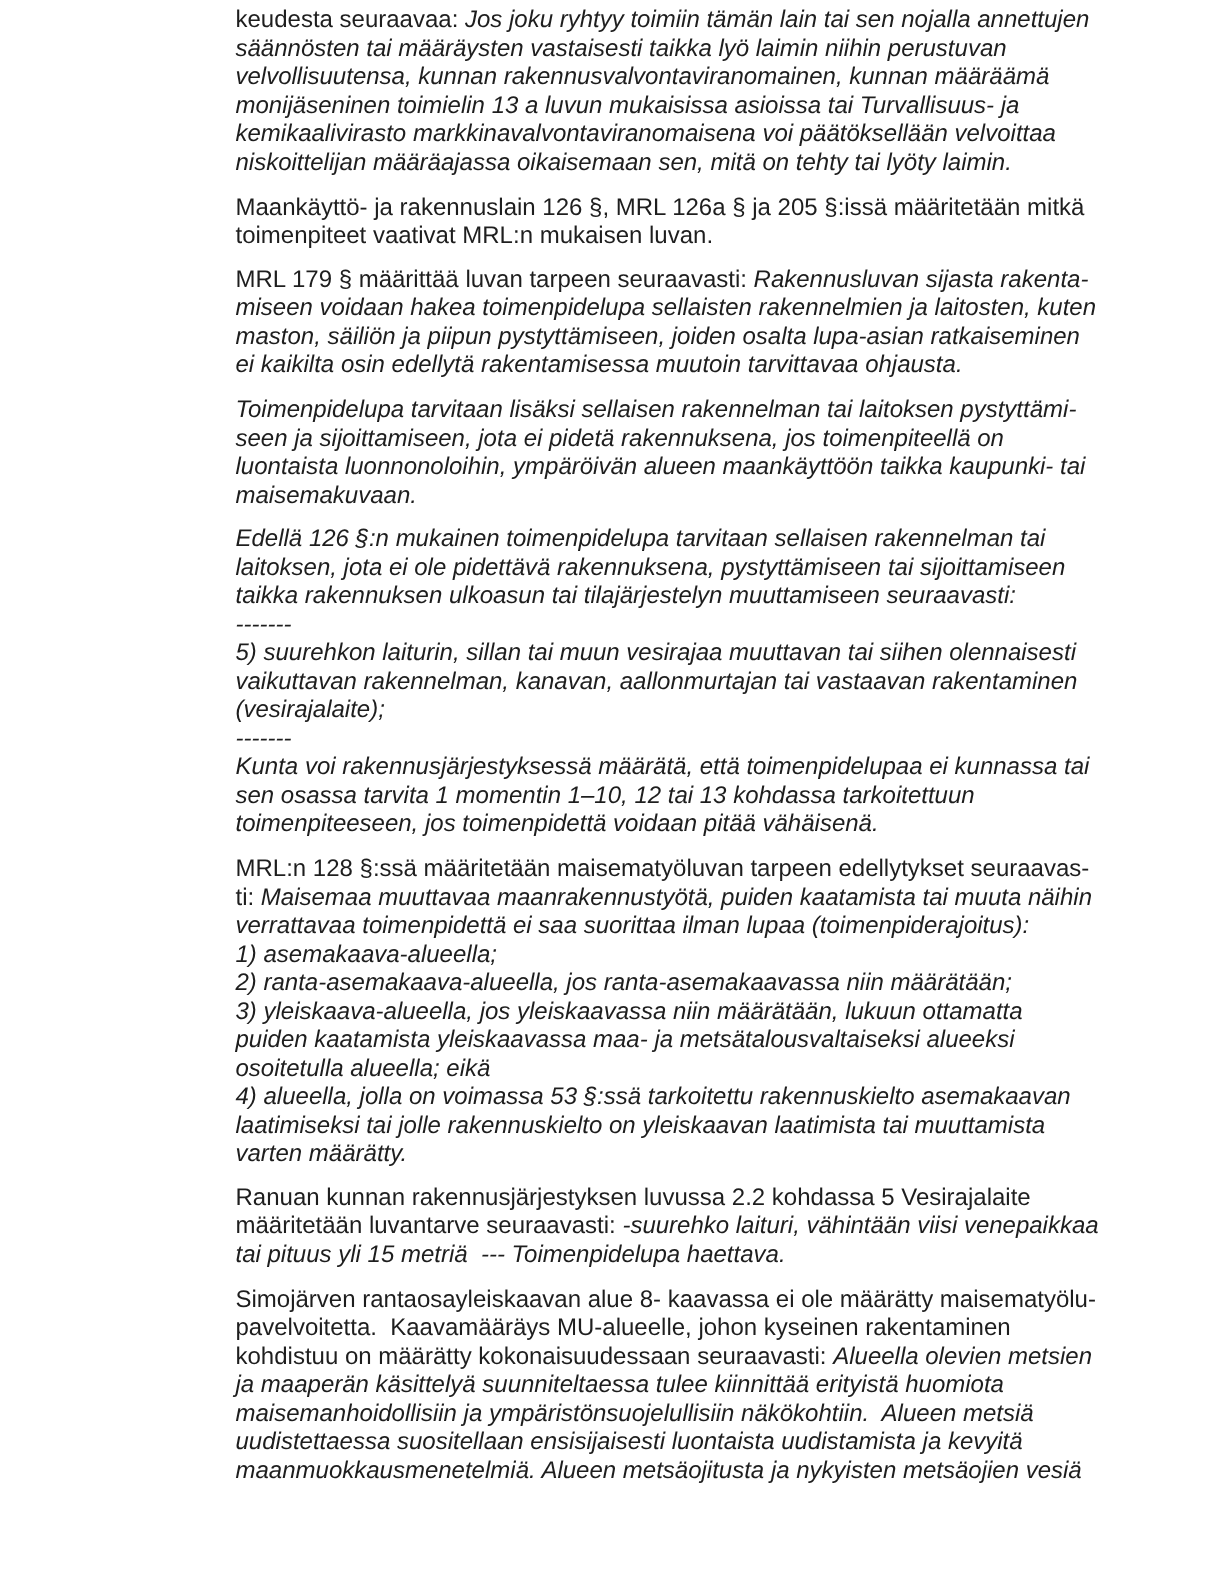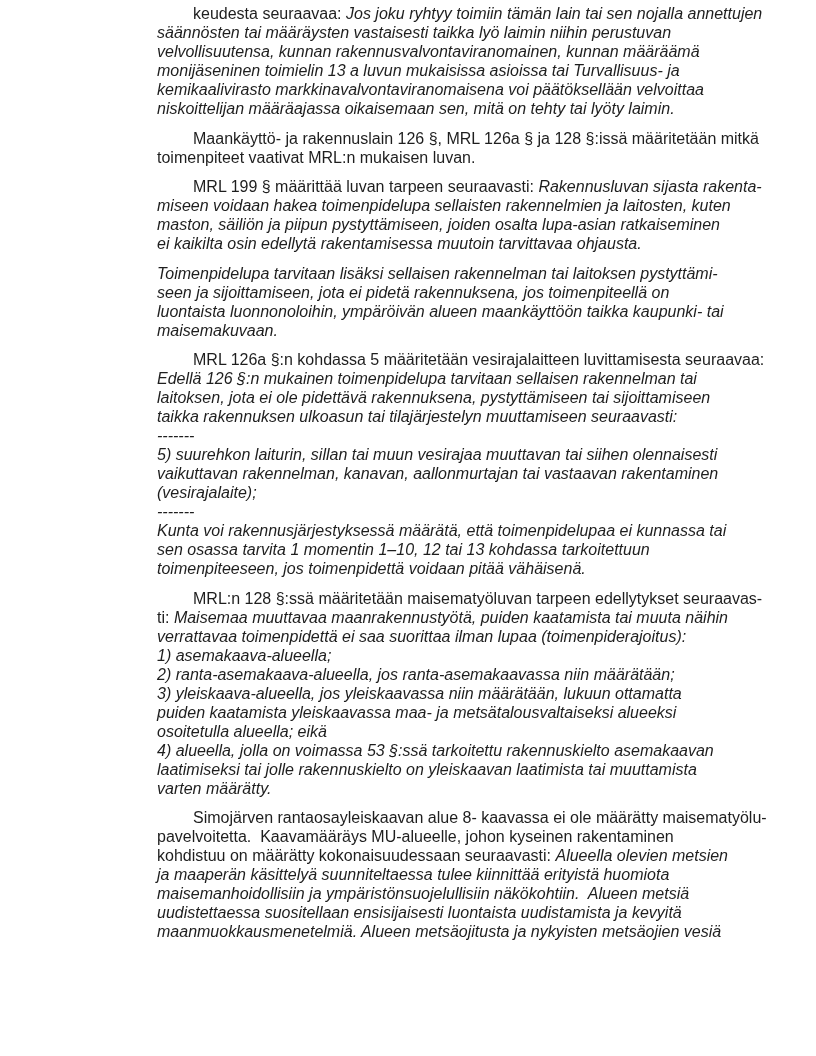--- a/index.html
+++ b/index.html
@@ -24,46 +24,45 @@
     line-height: 19px;
     color: #1e1e1e;
   }
   .para {
     margin: 0 0 10.5px 0;
     white-space: pre-wrap;
   }
   .para:last-child {
     margin-bottom: 0;
   }
-  .rn { font-style: normal; margin-left: 36px; }
+  .rn { font-style: normal; }
   .ri { font-style: italic; }
 </style>
 </head>
 <body>
 
 <div class="page">
   <div class="content">
     <div class="para"><span class="rn">keudesta seuraavaa: </span><span class="ri">Jos joku ryhtyy toimiin tämän lain tai sen nojalla annettujen
 säännösten tai määräysten vastaisesti taikka lyö laimin niihin perustuvan
 velvollisuutensa, kunnan rakennusvalvontaviranomainen, kunnan määräämä
 monijäseninen toimielin 13 a luvun mukaisissa asioissa tai Turvallisuus- ja
 kemikaalivirasto markkinavalvontaviranomaisena voi päätöksellään velvoittaa
 niskoittelijan määräajassa oikaisemaan sen, mitä on tehty tai lyöty laimin.</span></div>
-    <div class="para"><span class="rn">Maankäyttö- ja rakennuslain 126 §, MRL 126a § ja 128 §:issä määritetään mitkä
+    <div class="para"><span class="rn">Maankäyttö- ja rakennuslain 126 §, MRL 126a § ja 205 §:issä määritetään mitkä
 toimenpiteet vaativat MRL:n mukaisen luvan.</span></div>
-    <div class="para"><span class="rn">MRL 199 § määrittää luvan tarpeen seuraavasti: </span><span class="ri">Rakennusluvan sijasta rakenta-
+    <div class="para"><span class="rn">MRL 179 § määrittää luvan tarpeen seuraavasti: </span><span class="ri">Rakennusluvan sijasta rakenta-
 miseen voidaan hakea toimenpidelupa sellaisten rakennelmien ja laitosten, kuten
 maston, säiliön ja piipun pystyttämiseen, joiden osalta lupa-asian ratkaiseminen
 ei kaikilta osin edellytä rakentamisessa muutoin tarvittavaa ohjausta.</span></div>
     <div class="para"><span class="ri">Toimenpidelupa tarvitaan lisäksi sellaisen rakennelman tai laitoksen pystyttämi-
 seen ja sijoittamiseen, jota ei pidetä rakennuksena, jos toimenpiteellä on
 luontaista luonnonoloihin, ympäröivän alueen maankäyttöön taikka kaupunki- tai
 maisemakuvaan.</span></div>
-    <div class="para"><span class="rn">MRL 126a §:n kohdassa 5 määritetään vesirajalaitteen luvittamisesta seuraavaa:
-</span><span class="ri">Edellä 126 §:n mukainen toimenpidelupa tarvitaan sellaisen rakennelman tai
+    <div class="para"><span class="ri">Edellä 126 §:n mukainen toimenpidelupa tarvitaan sellaisen rakennelman tai
 laitoksen, jota ei ole pidettävä rakennuksena, pystyttämiseen tai sijoittamiseen
 taikka rakennuksen ulkoasun tai tilajärjestelyn muuttamiseen seuraavasti:
 -------
 5) suurehkon laiturin, sillan tai muun vesirajaa muuttavan tai siihen olennaisesti
 vaikuttavan rakennelman, kanavan, aallonmurtajan tai vastaavan rakentaminen
 (vesirajalaite);
 -------
 Kunta voi rakennusjärjestyksessä määrätä, että toimenpidelupaa ei kunnassa tai
 sen osassa tarvita 1 momentin 1–10, 12 tai 13 kohdassa tarkoitettuun
 toimenpiteeseen, jos toimenpidettä voidaan pitää vähäisenä.</span></div>
@@ -71,20 +70,23 @@
 ti: </span><span class="ri">Maisemaa muuttavaa maanrakennustyötä, puiden kaatamista tai muuta näihin
 verrattavaa toimenpidettä ei saa suorittaa ilman lupaa (toimenpiderajoitus):
 1) asemakaava-alueella;
 2) ranta-asemakaava-alueella, jos ranta-asemakaavassa niin määrätään;
 3) yleiskaava-alueella, jos yleiskaavassa niin määrätään, lukuun ottamatta
 puiden kaatamista yleiskaavassa maa- ja metsätalousvaltaiseksi alueeksi
 osoitetulla alueella; eikä
 4) alueella, jolla on voimassa 53 §:ssä tarkoitettu rakennuskielto asemakaavan
 laatimiseksi tai jolle rakennuskielto on yleiskaavan laatimista tai muuttamista
 varten määrätty.</span></div>
+    <div class="para"><span class="rn">Ranuan kunnan rakennusjärjestyksen luvussa 2.2 kohdassa 5 Vesirajalaite
+määritetään luvantarve seuraavasti: </span><span class="ri">-suurehko laituri, vähintään viisi venepaikkaa
+tai pituus yli 15 metriä  --- Toimenpidelupa haettava.</span></div>
     <div class="para"><span class="rn">Simojärven rantaosayleiskaavan alue 8- kaavassa ei ole määrätty maisematyölu-
 pavelvoitetta.  Kaavamääräys MU-alueelle, johon kyseinen rakentaminen
 kohdistuu on määrätty kokonaisuudessaan seuraavasti: </span><span class="ri">Alueella olevien metsien
 ja maaperän käsittelyä suunniteltaessa tulee kiinnittää erityistä huomiota
 maisemanhoidollisiin ja ympäristönsuojelullisiin näkökohtiin.  Alueen metsiä
 uudistettaessa suositellaan ensisijaisesti luontaista uudistamista ja kevyitä
 maanmuokkausmenetelmiä. Alueen metsäojitusta ja nykyisten metsäojien vesiä</span></div>
   </div>
 </div>
 

